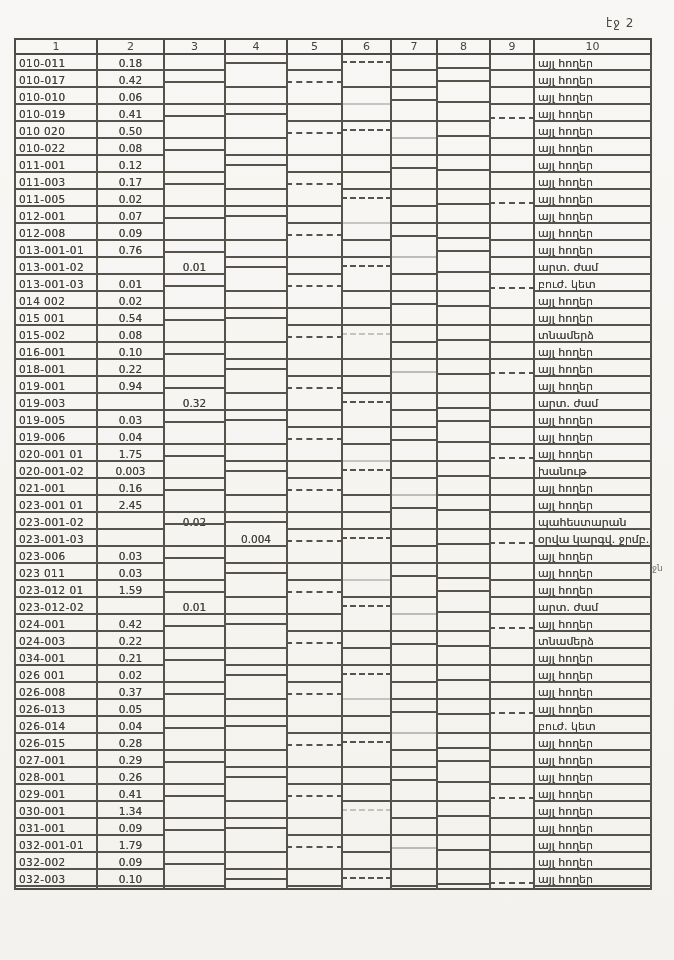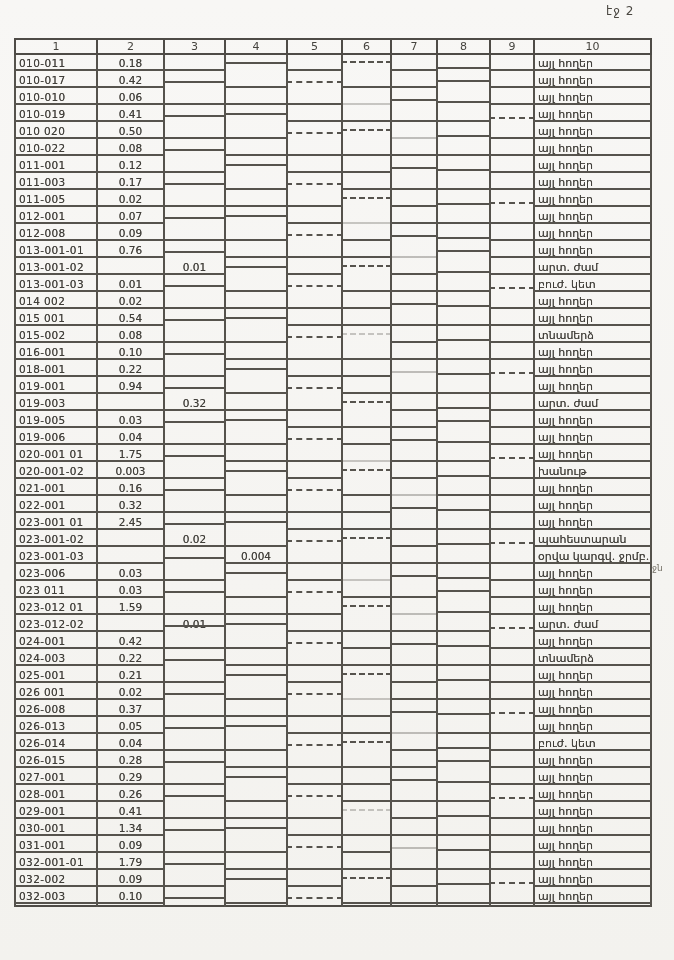--- a/index.html
+++ b/index.html
@@ -8,21 +8,21 @@
     background:#f6f5f2;
     font-family:"DejaVu Sans","Liberation Sans",sans-serif;
     color:#403e39;
     overflow:hidden;
   }
   .sheet {
     position:absolute; inset:0;
     background:linear-gradient(180deg,#f8f7f5 0%,#f5f4f1 60%,#f3f2ee 100%);
   }
   .page-label {
-    position:absolute; top:4px; left:606px;
+    position:absolute; top:16px; left:606px;
     font-size:12px; color:#4a4741; letter-spacing:1px;
   }
   table.grid {
     position:absolute; top:38px; left:14px; width:636px;
     border-collapse:collapse; table-layout:fixed;
     border:2px solid #4e4b46;
   }
   thead th {
     border:2px solid #4e4b46;
     font-weight:normal; font-size:11px; color:#45433e;
@@ -408,32 +408,20 @@
           <td></td>
           <td></td>
           <td></td>
           <td></td>
           <td></td>
           <td></td>
           <td></td>
           <td>այլ հողեր</td>
         </tr>
         <tr>
-          <td>022-001</td>
-          <td>0.32</td>
-          <td></td>
-          <td></td>
-          <td></td>
-          <td></td>
-          <td></td>
-          <td></td>
-          <td></td>
-          <td>այլ հողեր</td>
-        </tr>
-        <tr>
           <td>023-001 01</td>
           <td>2.45</td>
           <td></td>
           <td></td>
           <td></td>
           <td></td>
           <td></td>
           <td></td>
           <td></td>
           <td>այլ հողեր</td>
@@ -528,21 +516,21 @@
           <td></td>
           <td></td>
           <td></td>
           <td></td>
           <td></td>
           <td></td>
           <td></td>
           <td>տնամերձ</td>
         </tr>
         <tr>
-          <td>025-001</td>
+          <td>034-001</td>
           <td>0.21</td>
           <td></td>
           <td></td>
           <td></td>
           <td></td>
           <td></td>
           <td></td>
           <td></td>
           <td>այլ հողեր</td>
         </tr>

